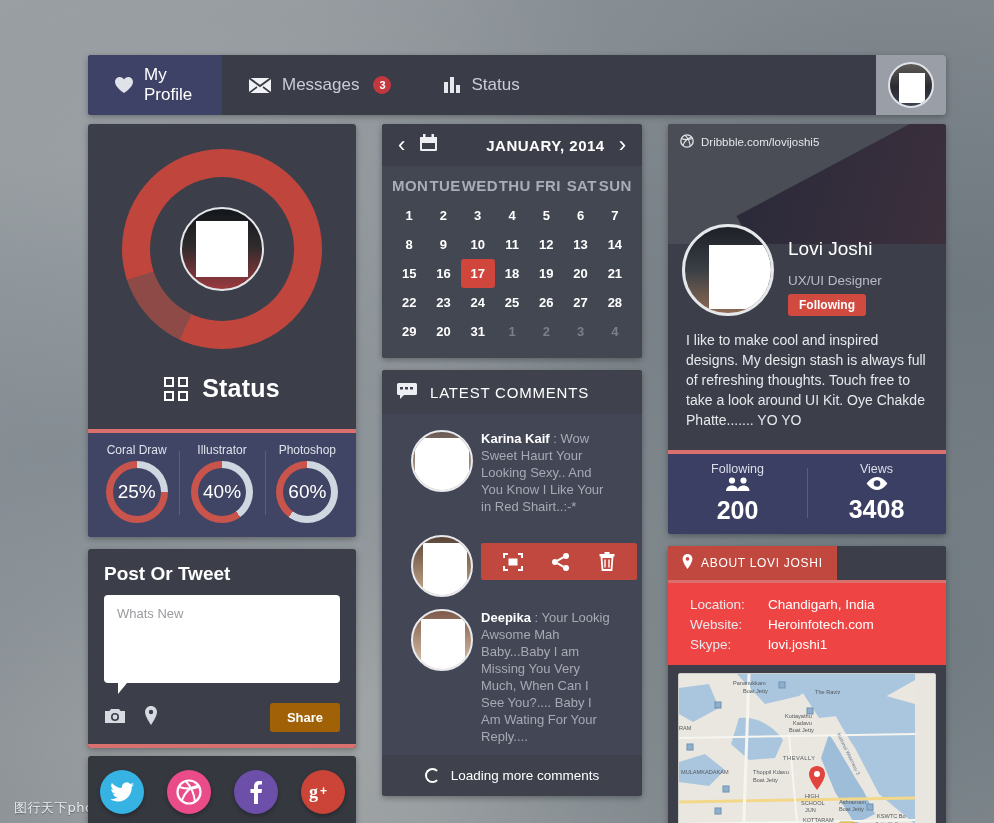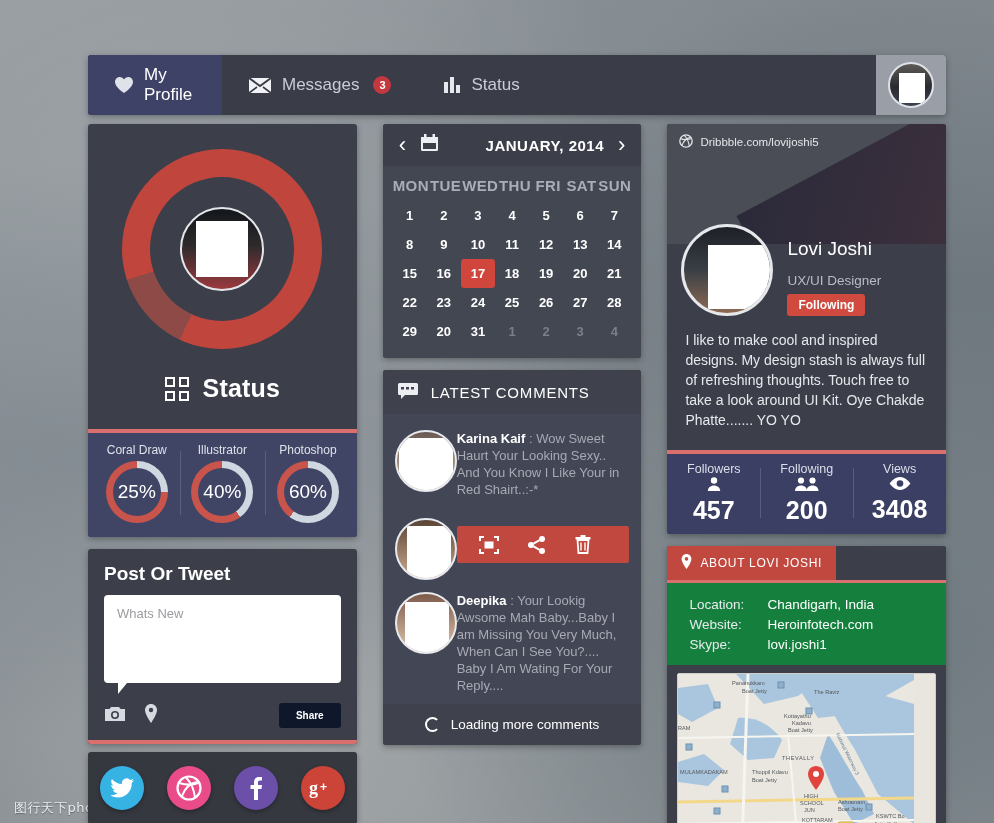--- a/index.html
+++ b/index.html
@@ -132,21 +132,21 @@
   .post-box .ph { color: #9b9ba0; font-size: 13px; }
   .post-box:after {
     content: ""; position: absolute; left: 14px; bottom: -11px;
     border-left: 9px solid #fff; border-bottom: 11px solid transparent;
   }
   .post-actions {
     display: flex; align-items: center; gap: 18px; padding: 20px 0 12px;
   }
   .post-actions .spacer { flex: 1; }
   .share-btn {
-    background: #0f172a; color: #fff; font-size: 10px; font-weight: bold;
+    background: #a16207; color: #fff; font-size: 13px; font-weight: bold;
     border: none; border-radius: 3px; padding: 7px 17px; cursor: pointer;
   }
   .post-rule { height: 4px; background: #d9706e; margin: 0 -16px; }
 
   .social-card { margin-top: 8px; padding: 14px 0; background: #35383f; }
   .socials { display: flex; justify-content: space-around; align-items: center; }
   .soc {
     width: 44px; height: 44px; border-radius: 50%;
     display: flex; align-items: center; justify-content: center;
     color: #fff; cursor: pointer; box-shadow: 0 2px 4px rgba(0,0,0,.3);
@@ -169,21 +169,21 @@
   .cal-day.muted { color: #7b7f89; }
   .cal-day.sel { background: #d0453c; }
 
   
   .comments-card { margin-top: 12px; }
   .comments-head {
     display: flex; align-items: center; gap: 12px; padding: 12px 14px;
     background: #3f424d; color: #fff; font-size: 15px; letter-spacing: .8px;
   }
   .comments-body { background: #434654; padding: 6px 0 0; }
-  .comment { display: flex; gap: 0; padding: 10px 12px; align-items: flex-start; }
+  .comment { display: flex; gap: 8px; padding: 10px 29px; align-items: flex-start; }
   .c-av {
     width: 62px; height: 62px; border-radius: 50%; flex: 0 0 62px; position: relative;
     border: 2px solid #e8eaee; overflow: hidden;
   }
   .c-text { font-size: 13px; color: #a7a9b4; line-height: 17px; }
   .c-text b { color: #fff; }
   .action-bar {
     background: #c0483e; display: flex; align-items: center; gap: 28px;
     padding: 9px 22px; border-radius: 2px;
   }
@@ -235,21 +235,21 @@
 
   
   .about-card { margin-top: 12px; }
   .about-head { display: flex; }
   .about-tab {
     background: #c0483e; color: #fff; font-size: 12px; letter-spacing: .7px;
     padding: 8px 14px; display: flex; align-items: center; gap: 8px;
   }
   .about-headfill { flex: 1; background: #3c3f4a; }
   .about-rule { height: 3px; background: #d9706e; }
-  .about-body { background: #15803d; padding: 12px 22px 10px; }
+  .about-body { background: #ef4444; padding: 12px 22px 10px; }
   .about-row { display: flex; color: #fff; font-size: 13.5px; line-height: 20px; }
   .about-row .k { width: 78px; color: #e8eaee; }
   .about-row .v { color: #fff; }
   .map {
     margin: 8px 10px 12px; height: 170px; border-radius: 2px; position: relative; overflow: hidden;
     background: #e8e6df; border: 1px solid #cfcec9;
   }
   .map svg { display: block; }
   .pin-red { fill: #e0443c; }
 </style>
@@ -562,30 +562,20 @@
             <div>
               <div class="prof-name">Lovi Joshi</div>
               <div class="prof-role">UX/UI Designer</div>
               <button class="following-btn">Following</button>
             </div>
           </div>
           <div class="bio">I like to make cool and inspired designs. My design stash is always full of refreshing thoughts. Touch free to take a look around UI Kit. Oye Chakde Phatte....... YO YO</div>
         </div>
         <div class="stats-rule"></div>
         <div class="stats">
-          <div class="stat">
-            <div class="lbl">Followers</div>
-            <div>
-              <svg width="16" height="16" viewBox="0 0 16 16">
-                  <circle cx="8" cy="4.5" r="3.2" fill="#fff"></circle>
-                  <path d="M1.8 15c0-3.4 2.8-5.6 6.2-5.6s6.2 2.2 6.2 5.6z" fill="#fff"></path>
-                </svg>
-            </div>
-            <div class="num">457</div>
-          </div>
           <div class="stat">
             <div class="lbl">Following</div>
             <div>
               <svg width="26" height="16" viewBox="0 0 26 16">
                   <circle cx="7" cy="4.5" r="3.1" fill="#fff"></circle>
                   <path d="M1 15c0-3.3 2.7-5.4 6-5.4s6 2.1 6 5.4z" fill="#fff"></path>
                   <circle cx="18.5" cy="4.5" r="3.1" fill="#fff"></circle>
                   <path d="M12.5 15c0-3.3 2.7-5.4 6-5.4s6 2.1 6 5.4z" fill="#fff"></path>
                 </svg>
             </div>

